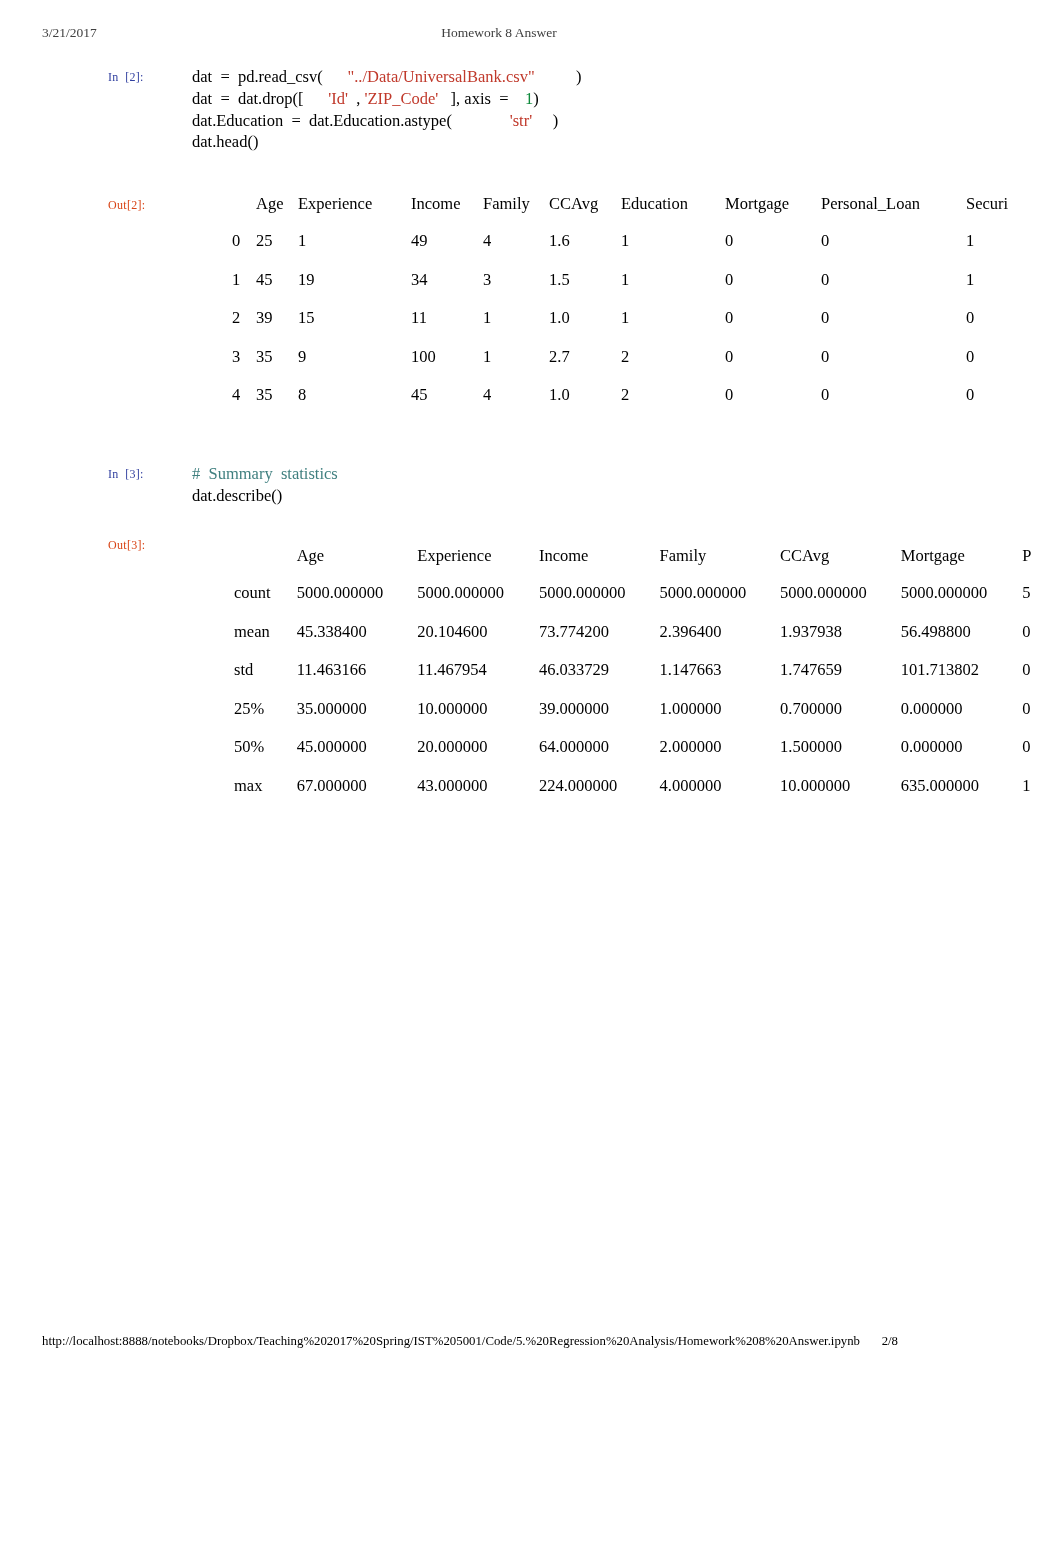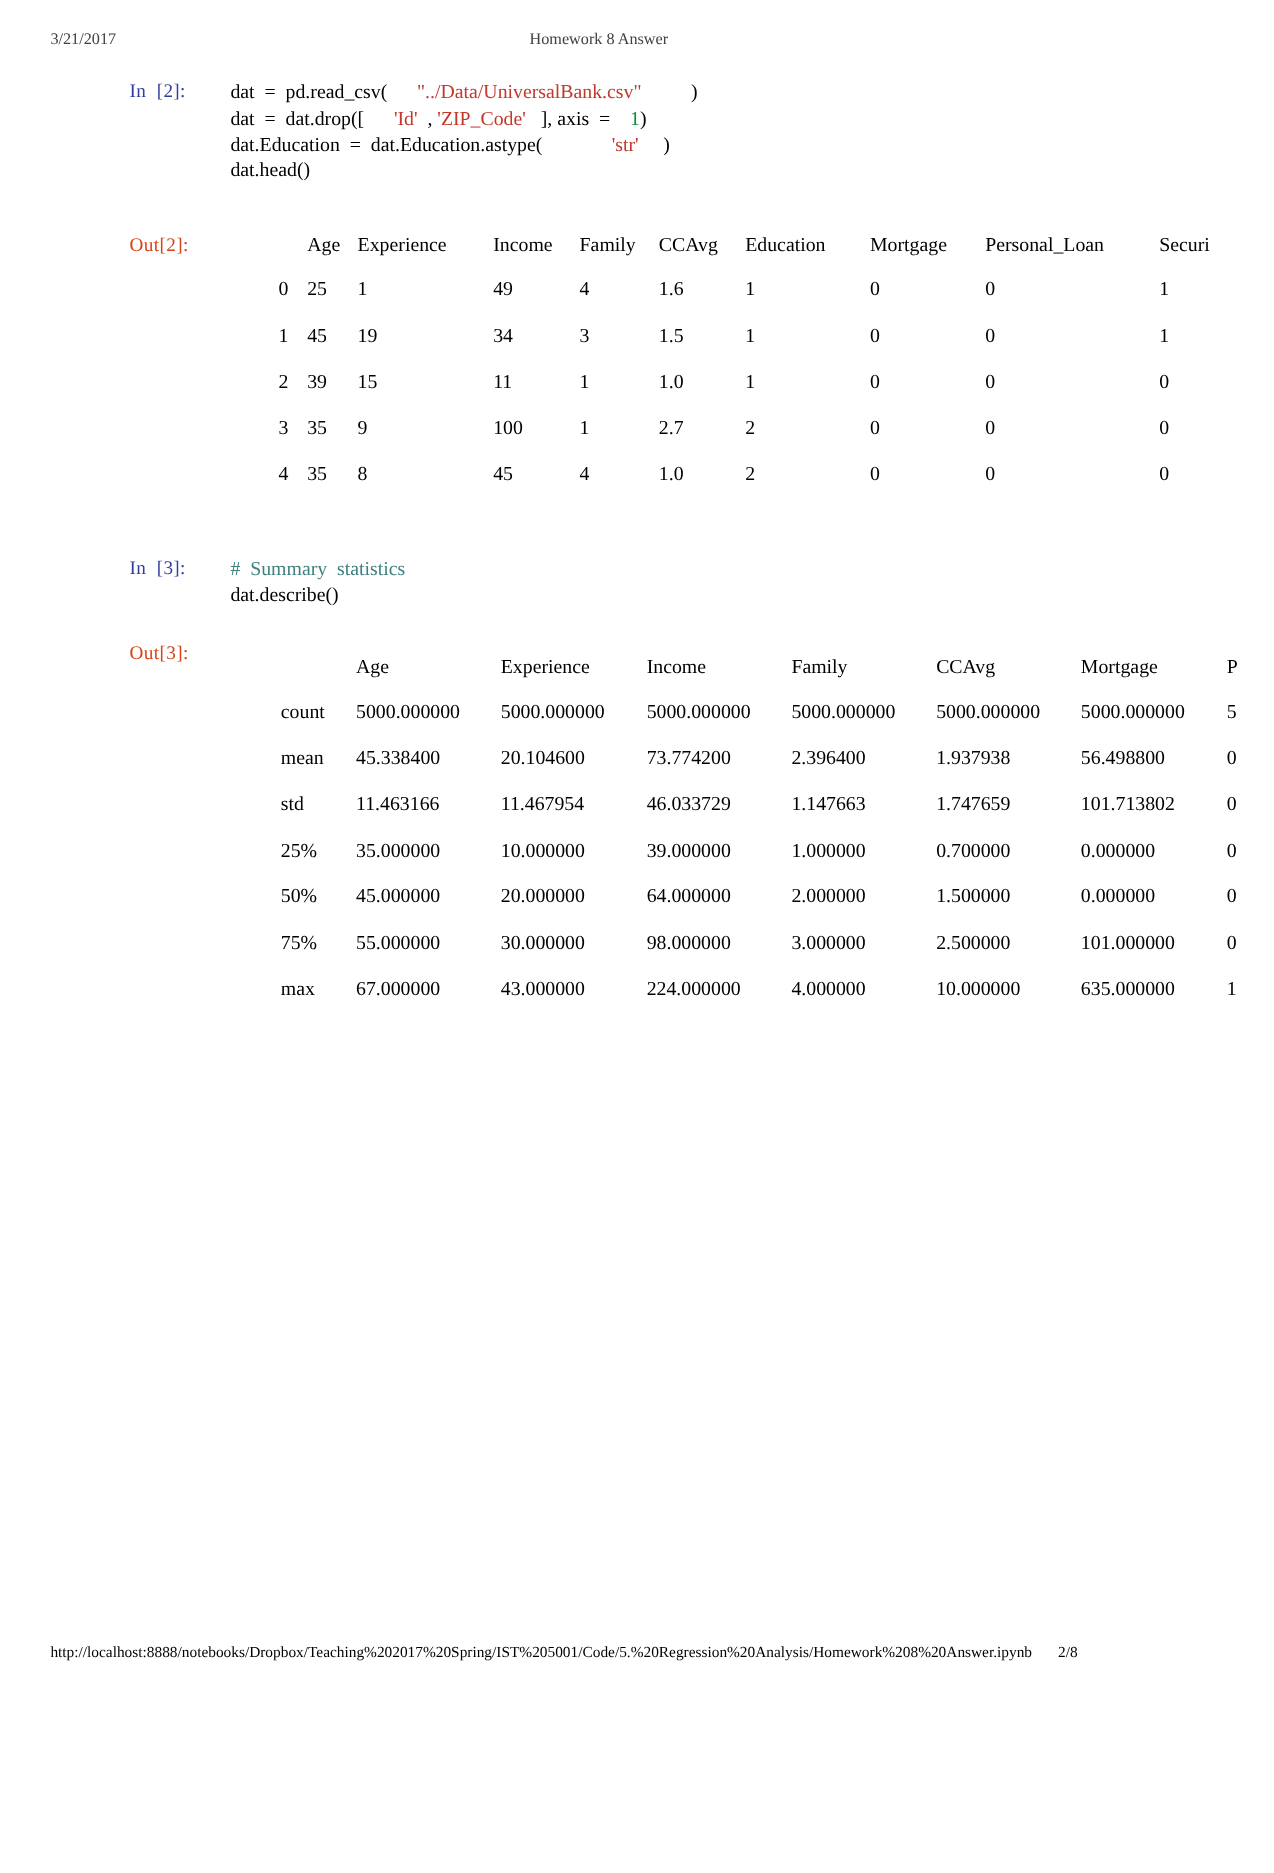--- a/index.html
+++ b/index.html
@@ -37,21 +37,21 @@
     position: absolute;
     left: 0;
     top: 0;
     width: 998px;
     text-align: center;
     white-space: nowrap;
   }
 
   .page-footer {
     position: absolute;
-    top: 1366px;
+    top: 1330px;
     left: 0;
     width: 938px;
     height: 22px;
     font-size: 12.8px;
     line-height: 22px;
     text-decoration: underline;
   }
   .page-footer .ftr-url {
     position: absolute;
     left: 42px;
@@ -61,21 +61,21 @@
   .page-footer .ftr-page {
     position: absolute;
     right: 40px;
     top: 0;
     white-space: nowrap;
   }
 
   
   .nb-prompt {
     position: absolute;
-    font-size: 16px;
+    font-size: 12px;
     line-height: 22px;
     white-space: pre;
     letter-spacing: 0.3px;
     text-align: center;
   }
   .prompt-in  { color: #303f9f; }
   .prompt-out { color: #d84315; }
 
   .code-block {
     position: absolute;
@@ -300,30 +300,20 @@
         <td class="idxcol">50%</td>
         <td class="d0">45.000000</td>
         <td class="d1">20.000000</td>
         <td class="d2">64.000000</td>
         <td class="d3">2.000000</td>
         <td class="d4">1.500000</td>
         <td class="d5">0.000000</td>
         <td class="d6">0</td>
       </tr>
       <tr>
-        <td class="idxcol">75%</td>
-        <td class="d0">55.000000</td>
-        <td class="d1">30.000000</td>
-        <td class="d2">98.000000</td>
-        <td class="d3">3.000000</td>
-        <td class="d4">2.500000</td>
-        <td class="d5">101.000000</td>
-        <td class="d6">0</td>
-      </tr>
-      <tr>
         <td class="idxcol">max</td>
         <td class="d0">67.000000</td>
         <td class="d1">43.000000</td>
         <td class="d2">224.000000</td>
         <td class="d3">4.000000</td>
         <td class="d4">10.000000</td>
         <td class="d5">635.000000</td>
         <td class="d6">1</td>
       </tr>
     </tbody>

